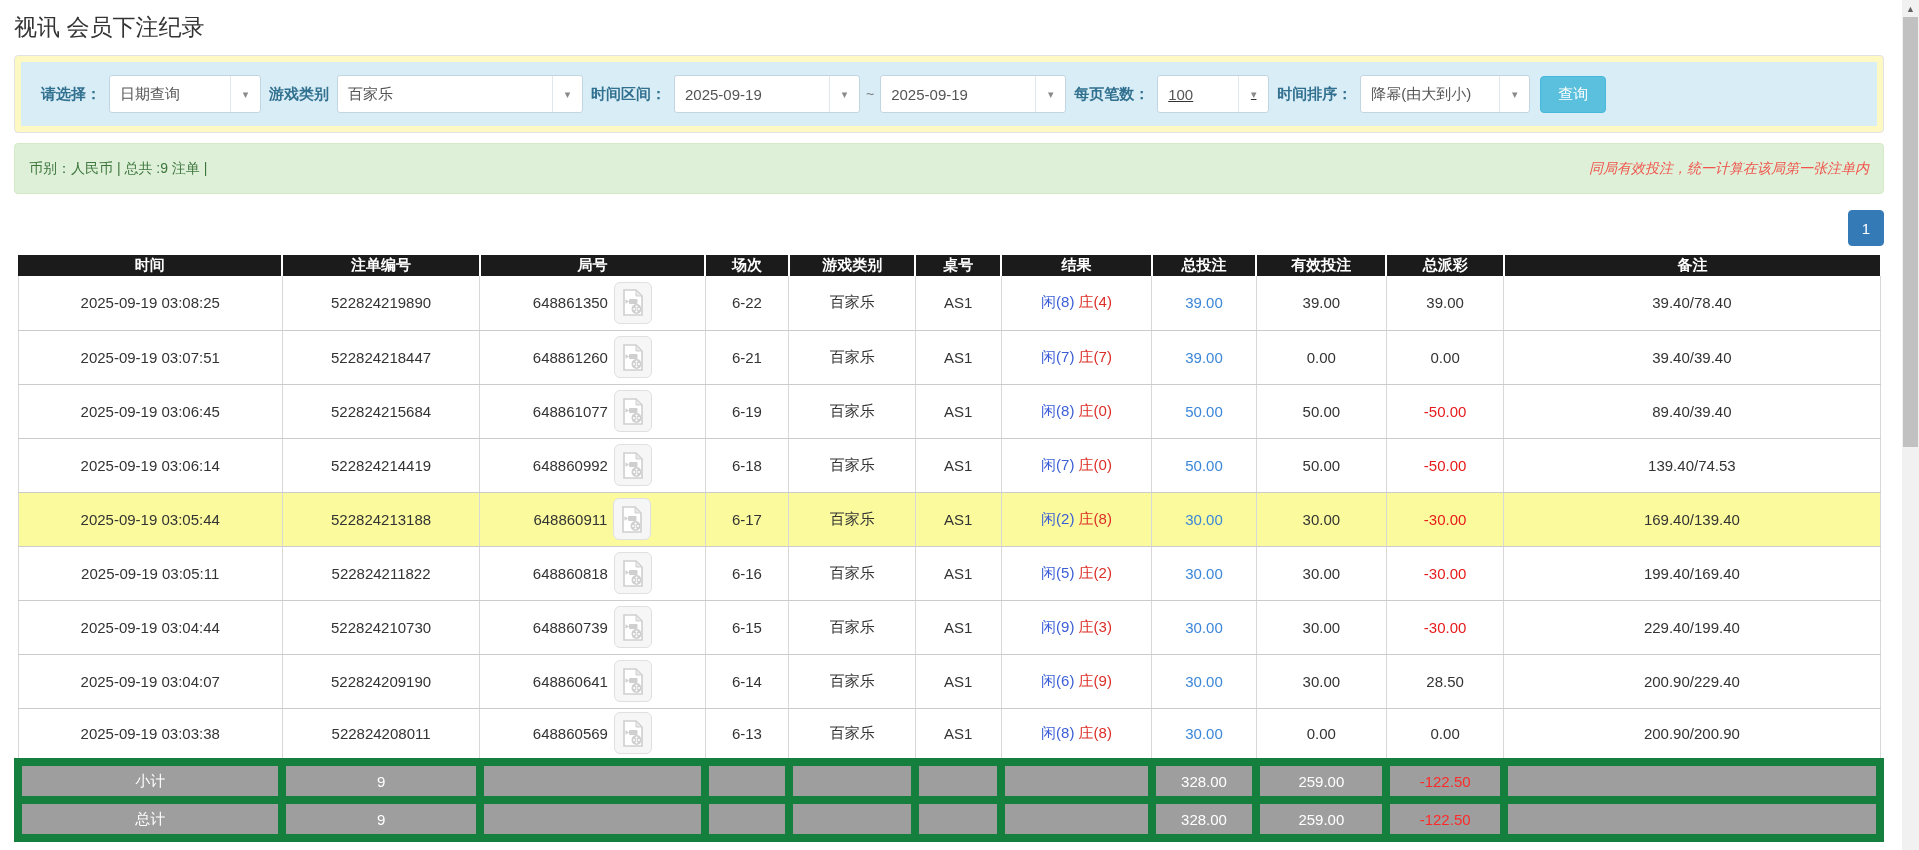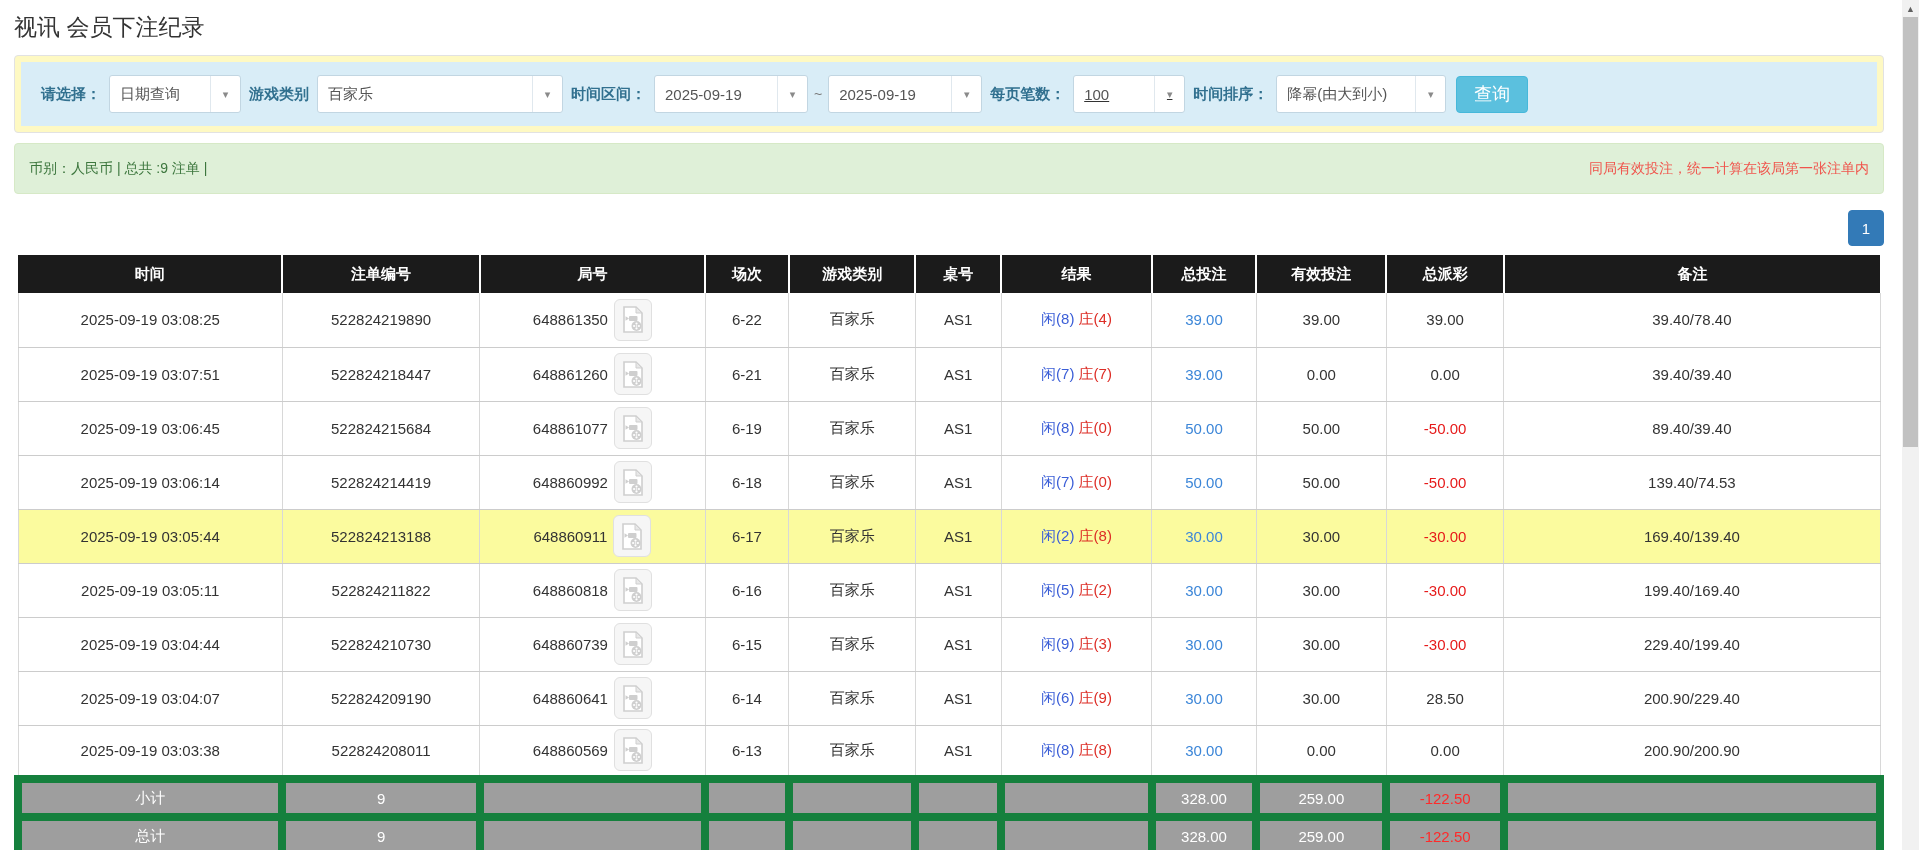--- a/index.html
+++ b/index.html
@@ -12,40 +12,40 @@
 
   
   .filter-panel { border:1px solid #e2e2e2; border-radius:4px; padding:6px; background:#fef9c3; }
   .filter-bar { background:#d9edf7; padding:13px 12px; display:flex; align-items:center; }
   .flabel { color:#31708f; font-weight:bold; font-size:15px; white-space:nowrap; margin:0 8px; }
   .select { background:#fff; border:1px solid #c2d6e2; border-radius:3px; height:38px;
     display:flex; align-items:stretch; cursor:pointer; }
   .select-value { padding:0 10px; font-size:15px; color:#555; flex:1; display:flex; align-items:center; white-space:nowrap; overflow:hidden; }
   .select-arrow { width:30px; border-left:1px solid #e0e8ee; color:#8a8a8a; font-size:11px;
     display:flex; align-items:center; justify-content:center; }
-  .w-mode { width:132px; } .w-game { width:246px; } .w-date { width:154px; }
+  .w-mode { width:152px; } .w-game { width:246px; } .w-date { width:186px; }
   .w-pp { width:112px;text-decoration:underline; } .w-sort { width:170px; }
   .tilde { color:#777; font-size:14px; margin:0 6px; }
   .search-btn { margin-left:10px; background:#5bc0de; color:#fff; border:1px solid #46b8da;
-    border-radius:4px; height:37px; padding:0 17px; font-size:18px; cursor:pointer; }
+    border-radius:4px; height:37px; padding:0 17px; font-size:15px; cursor:pointer; }
 
   
   .info-bar { margin-top:10px; background:#dff0d8; border:1px solid #d6e9c6; border-radius:4px;
     padding:0 14px; height:51px; display:flex; align-items:center; justify-content:space-between; font-size:14px;gap:41px; }
   .info-left { color:#3c763d; }
-  .info-right { color:#f0544c; }
+  .info-right { color:#f0544c;font-style:italic; }
 
   
   .pagination { text-align:right; margin:16px 0 9px 0; }
   .page-btn { width:36px; height:36px; background:#337ab7; border:1px solid #337ab7;
     border-radius:4px; color:#fff; font-size:15px; cursor:pointer; }
 
   
   table { width:100%; border-collapse:collapse; table-layout:fixed; font-size:15px; }
-  thead th { background:#1b1b1b; color:#fff; font-weight:bold; height:38px;
+  thead th { background:#1b1b1b; color:#fff; font-weight:bold; height:21px;
     border-right:2px solid #fff; text-align:center; padding:0; }
   thead th:last-child { border-right:none; }
   tbody td { height:54px; text-align:center; background:#fff; color:#333;
     border-bottom:1px solid #ccc; border-right:1px solid #d8d8d8; padding:0 4px; }
   tbody td:first-child { border-left:1px solid #d8d8d8; }
   tbody td:last-child  { border-right:1px solid #d8d8d8; }
   tbody tr.highlight td { background:#fbfb9e; }
   .round-cell { display:flex; align-items:center; justify-content:center; gap:6px; }
   .video-btn { width:38px; height:42px; background:#f6f6f6; border:1px solid #e0e0e0;
     border-radius:6px; display:inline-flex; align-items:center; justify-content:center; cursor:pointer; padding:0; }

